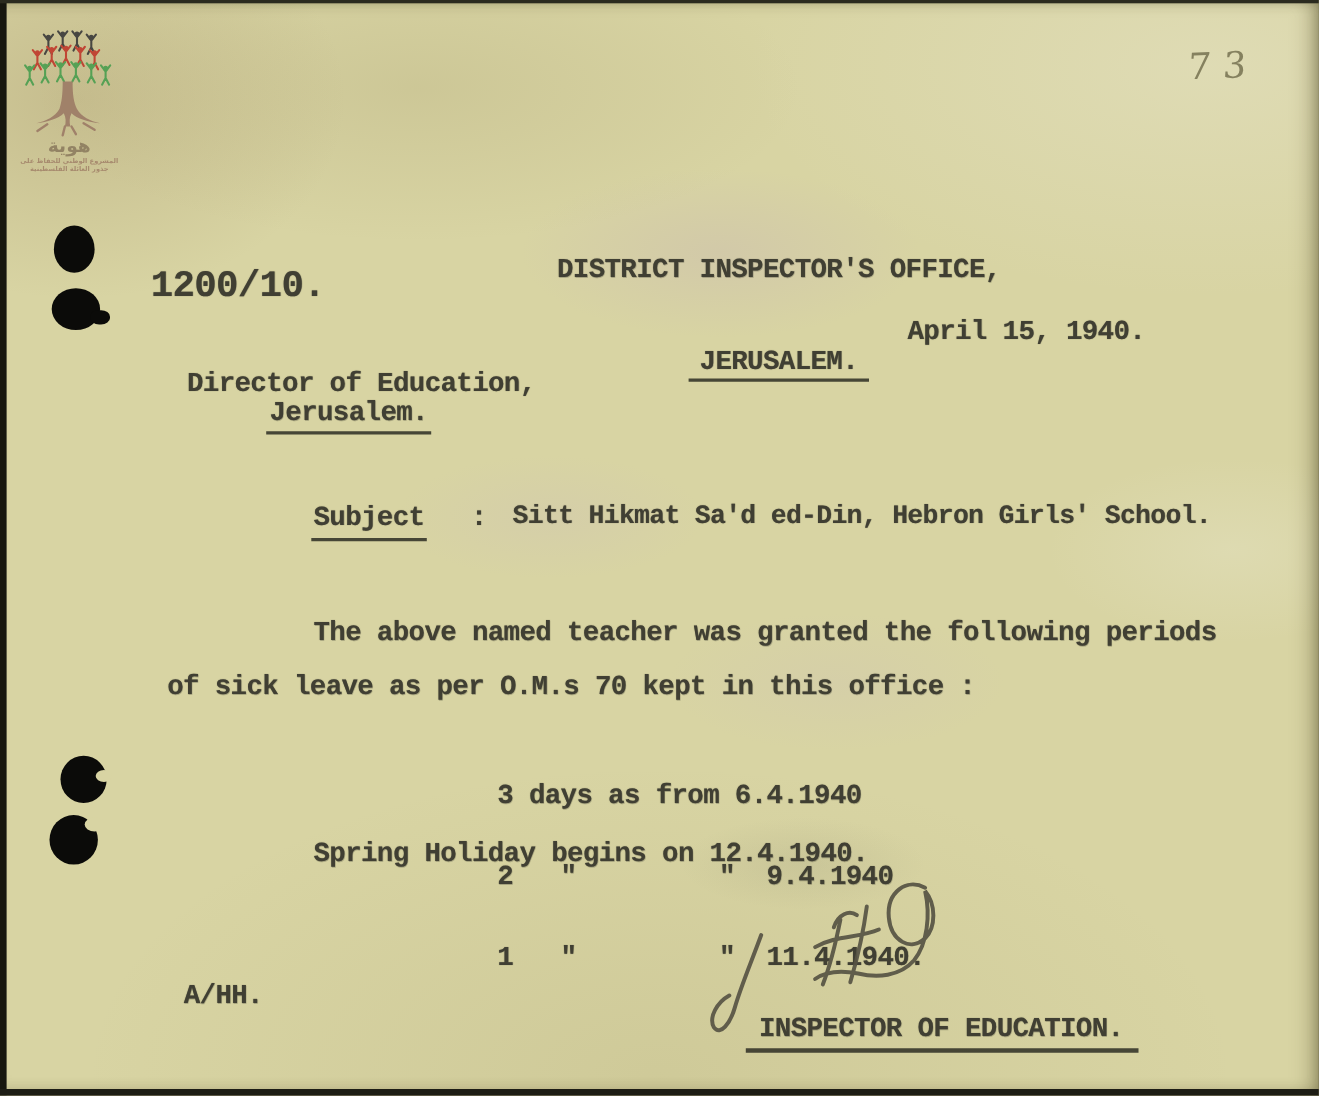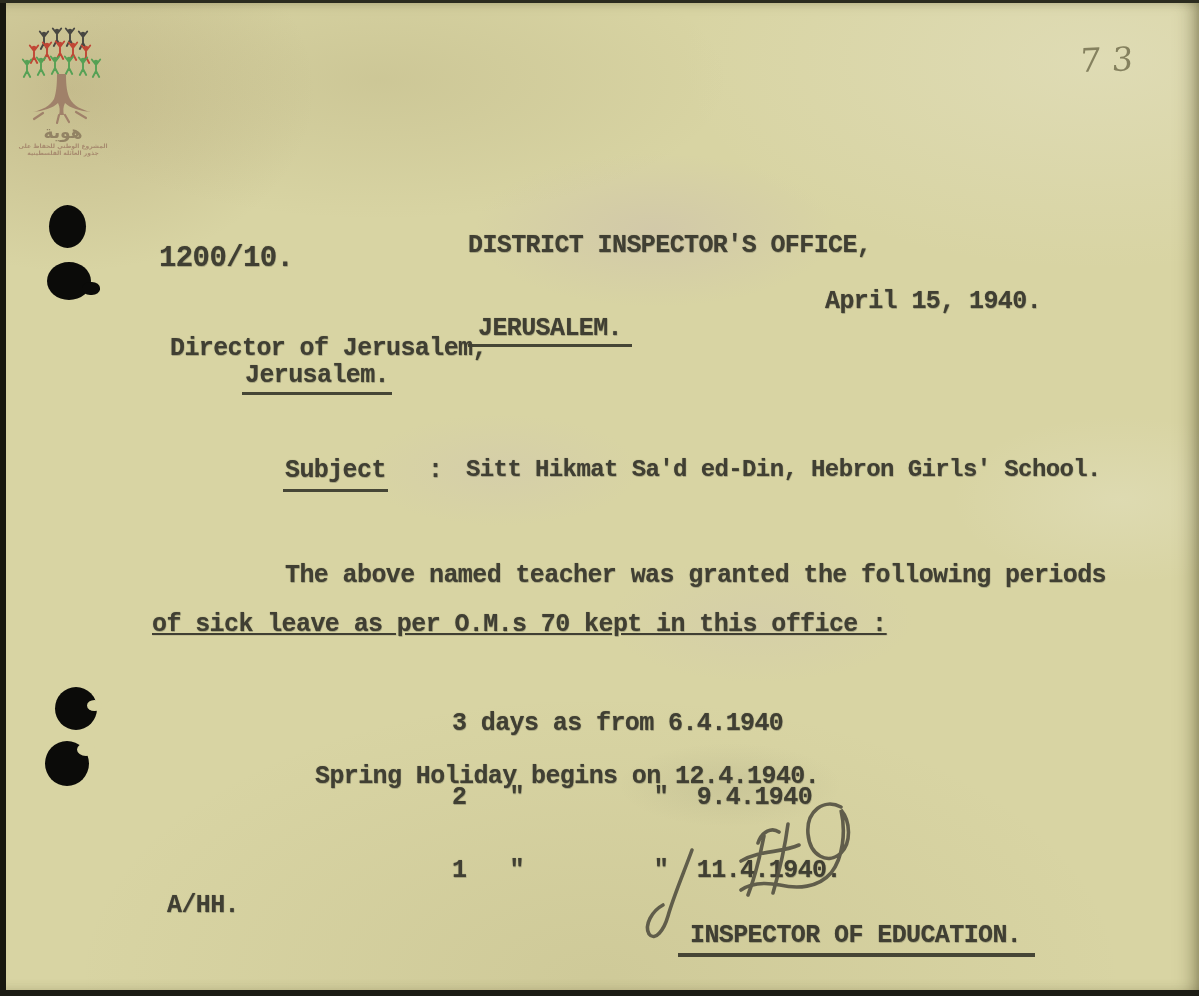--- a/index.html
+++ b/index.html
@@ -37,21 +37,21 @@
     font-size:25px;
     letter-spacing:-0.6px;
     white-space:pre;
     text-shadow:0 0 1px rgba(64,63,51,0.55), 0.5px 0.5px 0 rgba(64,63,51,0.25);
   }
   .ul{
     display:inline-block;
     border-bottom:3px solid rgba(58,57,45,0.92);
     padding-bottom:2px;
   }
-  .center{text-align:left;}
+  .center{text-align:center;}
   .letterhead{line-height:27.5px;}
 
   .hole{position:absolute;background:#0b0b09;border-radius:50%;z-index:4;}
   .hole:after,.hole:before{content:"";position:absolute;border-radius:50%;}
   .hole-2:before{background:#0b0b09;width:18px;height:13px;right:-9px;bottom:5px;border-radius:45%;}
   .hole-3:after{background:#d8d4a3;width:15px;height:11px;right:-5px;top:13px;}
   .hole-4:after{background:#d8d4a3;width:18px;height:13px;right:-6px;top:2px;}
 
   .page-number{
     position:absolute;
@@ -116,41 +116,41 @@
     <text x="51" y="129" text-anchor="middle" font-size="6" fill="#a3846a" font-family="DejaVu Sans, sans-serif">جذور العائلة الفلسطينية</text>
   </svg>
 
   <div class="page-number" style="left:1080px;top:40px;">73</div>
 
   <div class="tw letterhead center" style="left:468px;top:177px;width:480px;">
     <div>DISTRICT INSPECTOR'S OFFICE,</div>
     <div><span class="ul" style="padding:0 10px 2px 10px;">JERUSALEM.</span></div>
   </div>
 
-  <div class="tw" style="left:137px;top:242px;font-size:29px;margin-left:22px;">1200/10.</div>
+  <div class="tw" style="left:137px;top:242px;font-size:34px;">1200/10.</div>
 
   <div class="tw" style="left:825px;top:287px;text-align:center;">April 15, 1940.</div>
 
-  <div class="tw" style="left:170px;top:334px;">Director of Jerusalem,</div>
+  <div class="tw" style="left:170px;top:334px;">Director of Education,</div>
   <div class="tw" style="left:242px;top:361px;"><span class="ul" style="padding:0 3px 2px 3px;">Jerusalem.</span></div>
 
   <div class="tw" style="left:283px;top:456px;"><span class="ul" style="padding:0 2px 4px 2px;">Subject</span></div>
   <div class="tw" style="left:428px;top:456px;">:</div>
   <div class="tw" style="left:285px;top:561px;">The above named teacher was granted the following periods</div>
 
   <div class="tw" style="left:466px;top:456px;font-size:24px;">Sitt Hikmat Sa'd ed-Din, Hebron Girls' School.</div>
-  <div class="tw" style="left:152px;top:610px;text-decoration:underline;">of sick leave as per O.M.s 70 kept in this office :</div>
+  <div class="tw" style="left:152px;top:610px;">of sick leave as per O.M.s 70 kept in this office :</div>
 
   <div class="tw" style="left:452px;top:663px;line-height:24.5px;">
     <div>3 days as from 6.4.1940</div>
     <div>2   "         "  9.4.1940</div>
     <div>1   "         "  11.4.1940.</div>
   </div>
 
-  <div class="tw" style="left:285px;top:762px;margin-left:30px;">Spring Holiday begins on 12.4.1940.</div>
+  <div class="tw" style="left:285px;top:762px;">Spring Holiday begins on 12.4.1940.</div>
 
   <div class="tw" style="left:678px;top:886px;"><span class="ul" style="padding:0 14px 3px 12px;border-bottom-width:4px;margin-top:35px;">INSPECTOR OF EDUCATION.</span></div>
 
   <svg class="sig-overlay" viewBox="0 0 1199 996">
     <g fill="none" stroke="#575444" stroke-width="3.6" stroke-linecap="round" opacity="0.92">
       <path d="M692,850 C684,872 673,898 668,916 C664,930 655,942 649,934 C644,925 652,911 663,905"></path>
       <path d="M758,843 C762,831 772,827 779,832 M764,836 C760,856 755,877 748,895 M788,824 C785,847 780,869 773,893 M741,861 C760,850 781,853 799,845"></path>
       <path d="M841,807 C824,798 806,811 808,834 C810,856 828,865 841,853 C851,843 851,822 841,810 C846,832 843,858 831,873 C818,888 797,889 780,885 C764,882 751,883 741,890"></path>
     </g>
   </svg>

